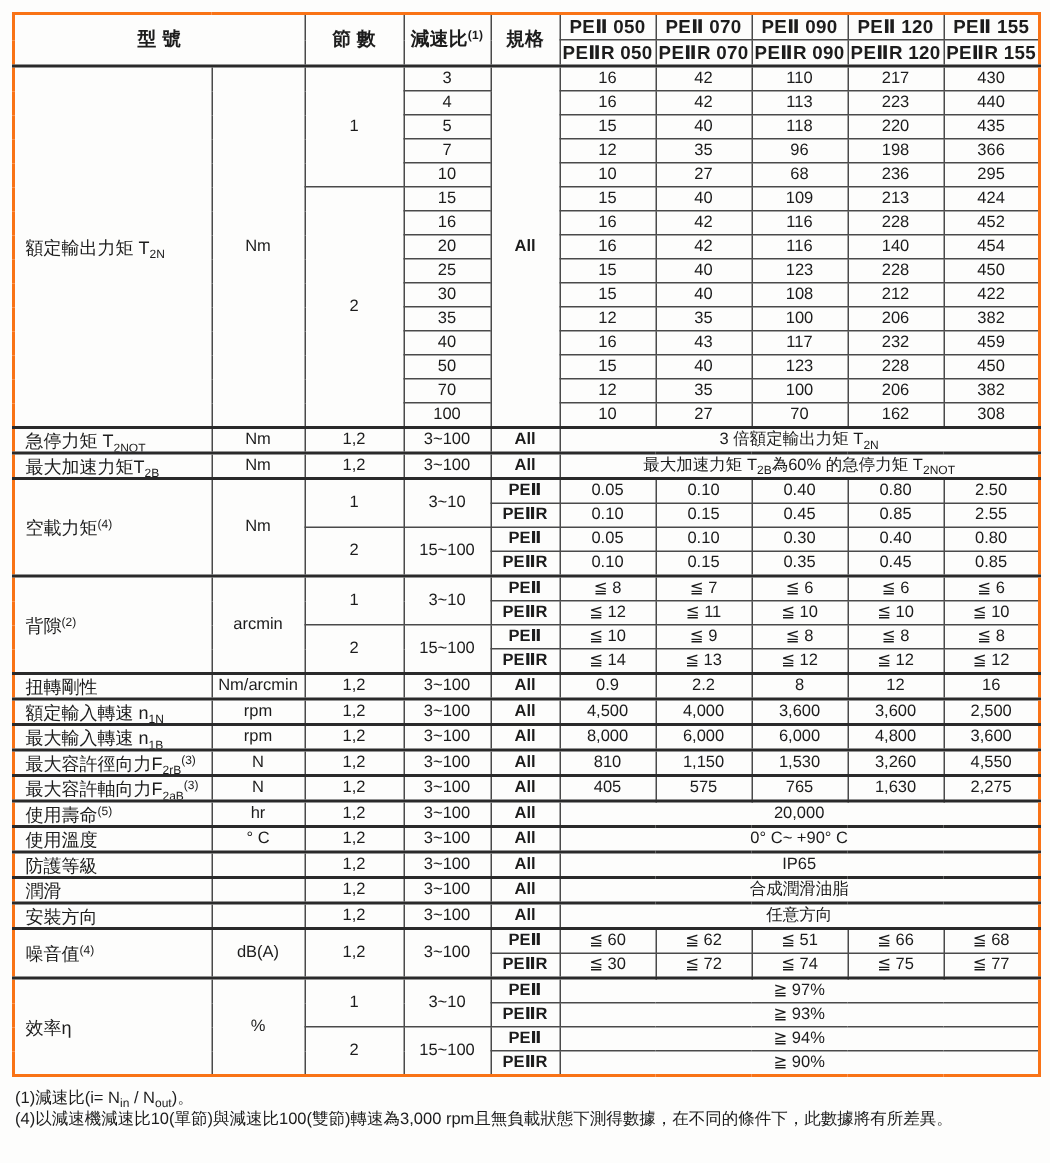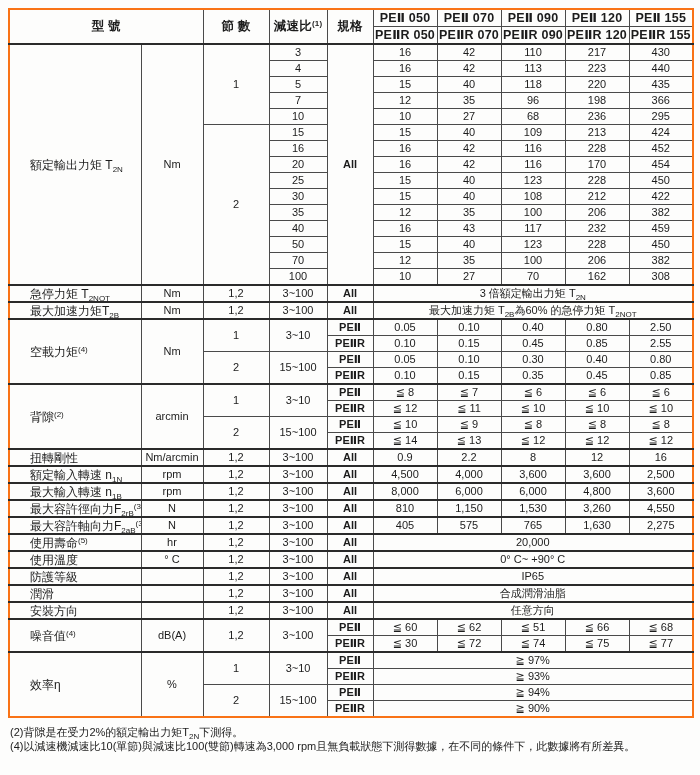--- a/index.html
+++ b/index.html
@@ -33,21 +33,21 @@
     font-weight:bold;
     font-size:12.5px;
     height:16px;
     letter-spacing:0.2px;
   }
   table.spec tr.sec td{
     border-top:2px solid #2a2a2a;
   }
   table.spec td.lbl{
     text-align:left;
-    padding-left:20px;
+    padding-left:7px;
     font-size:12px;
   }
   table.spec td.b{
     font-weight:bold;
     margin-top:40px;
   }
   table.spec td.biglbl{
     font-size:13px;
   }
   sub{font-size:8px;position:relative;bottom:-3px;vertical-align:baseline;line-height:0;}
@@ -156,21 +156,21 @@
           <td>42</td>
           <td>116</td>
           <td>228</td>
           <td>452</td>
         </tr>
         <tr>
           <td>20</td>
           <td>16</td>
           <td>42</td>
           <td>116</td>
-          <td>170</td>
+          <td>140</td>
           <td>454</td>
         </tr>
         <tr>
           <td>25</td>
           <td>15</td>
           <td>40</td>
           <td>123</td>
           <td>228</td>
           <td>450</td>
         </tr>
@@ -453,17 +453,17 @@
           <td colspan="5">≧ 94%</td>
         </tr>
         <tr>
           <td class="b">PEⅡR</td>
           <td colspan="5">≧ 90%</td>
         </tr>
       </tbody>
   </table>
 
   <div class="fnotes">
-      <div class="fn">(2)背隙是在受力2%的額定輸出力矩T<sub>2N</sub>下測得。</div>
+      <div class="fn">(1)減速比(i= N<sub>in</sub> / N<sub>out</sub>)。</div>
       <div class="fn">(4)以減速機減速比10(單節)與減速比100(雙節)轉速為3,000 rpm且無負載狀態下測得數據，在不同的條件下，此數據將有所差異。</div>
     </div>
 
 </div>
 
 </body></html>

